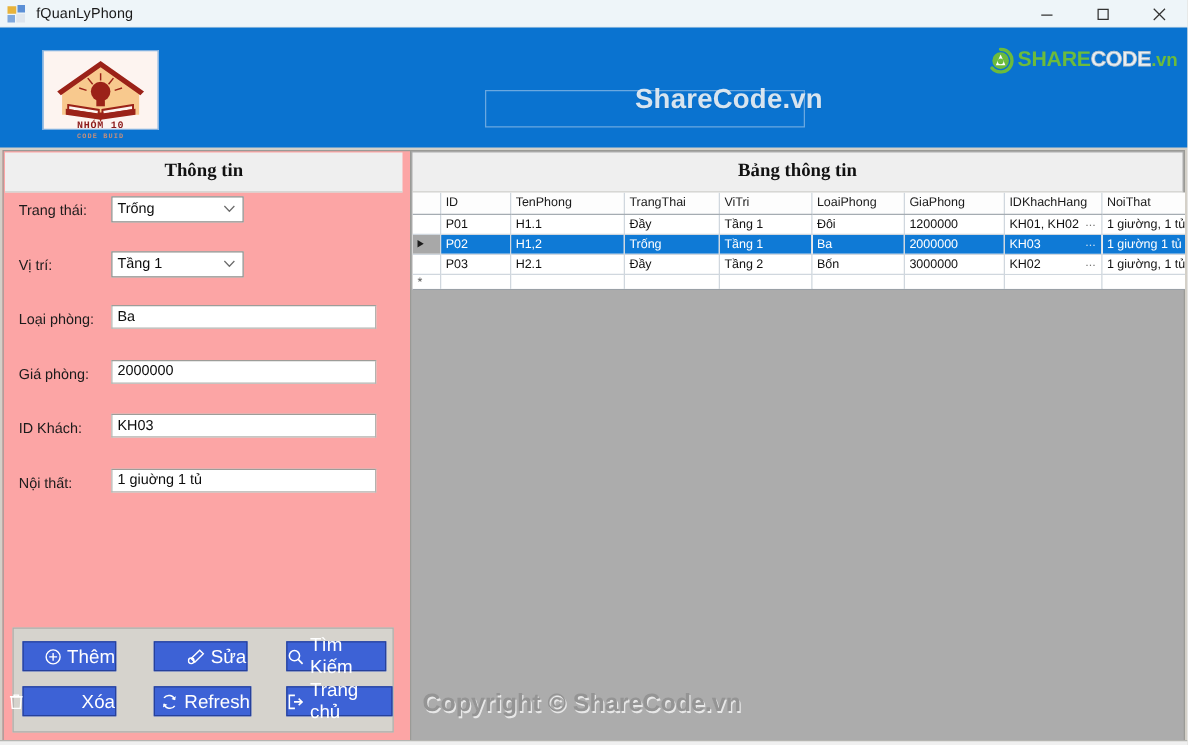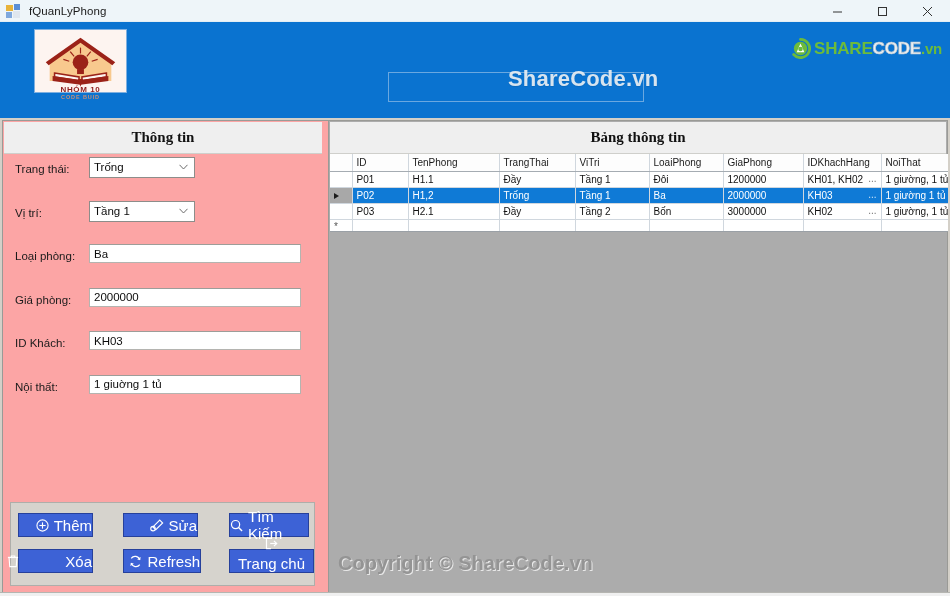--- a/index.html
+++ b/index.html
@@ -47,24 +47,25 @@
   }
   .tb-btn svg { display: block; }
 
   
   .header-band {
     position: absolute; left: 0; top: 22px;
     width: 950px; height: 96px;
     background: #0a73d0;
   }
   .logo-box {
-    position: absolute; left: 34px; top: 7px;
+    position: absolute; left: 34px; top: 18px;
     width: 93px; height: 64px;
     background: #fdf4f0;
     border: 1px solid #7fb0e0;
+    font-family: Liberation Mono, monospace;
   }
   .logo-art { position: absolute; inset: 0; }
   .logo-text1 {
     position: absolute; left: 0; right: 0; top: 55px;
     text-align: center; font-size: 8px; font-weight: bold;
     color: #8d1b1b; letter-spacing: .6px;
   }
   .logo-text2 {
     position: absolute; left: 0; right: 0; top: 64px;
     text-align: center; font-size: 5.5px; font-weight: bold;
@@ -163,21 +164,21 @@
     gap: 5px;
     cursor: default;
     user-select: none;
   }
   .btn svg { display:block; flex:none; }
   .btn-0 { left: 7px;   top: 10px; width: 75px; }
   .btn-1 { left: 112px; top: 10px; width: 75px; }
   .btn-2 { left: 218px; top: 10px; width: 80px; }
   .btn-3 { left: 7px;   top: 46px; width: 75px; gap: 46px; }
   .btn-4 { left: 112px; top: 46px; width: 78px; }
-  .btn-5 { left: 218px; top: 46px; width: 85px; flex-direction: column; }
+  .btn-5 { left: 218px; top: 46px; width: 85px; }
 
   
   .right-panel {
     position: absolute; left: 328px; top: 120px;
     width: 620px; height: 474px;
     background: #acacac;
     border: 1px solid #9a9a96;
   }
   .grid-head {
     position: absolute; left: 1px; top: 1px;

